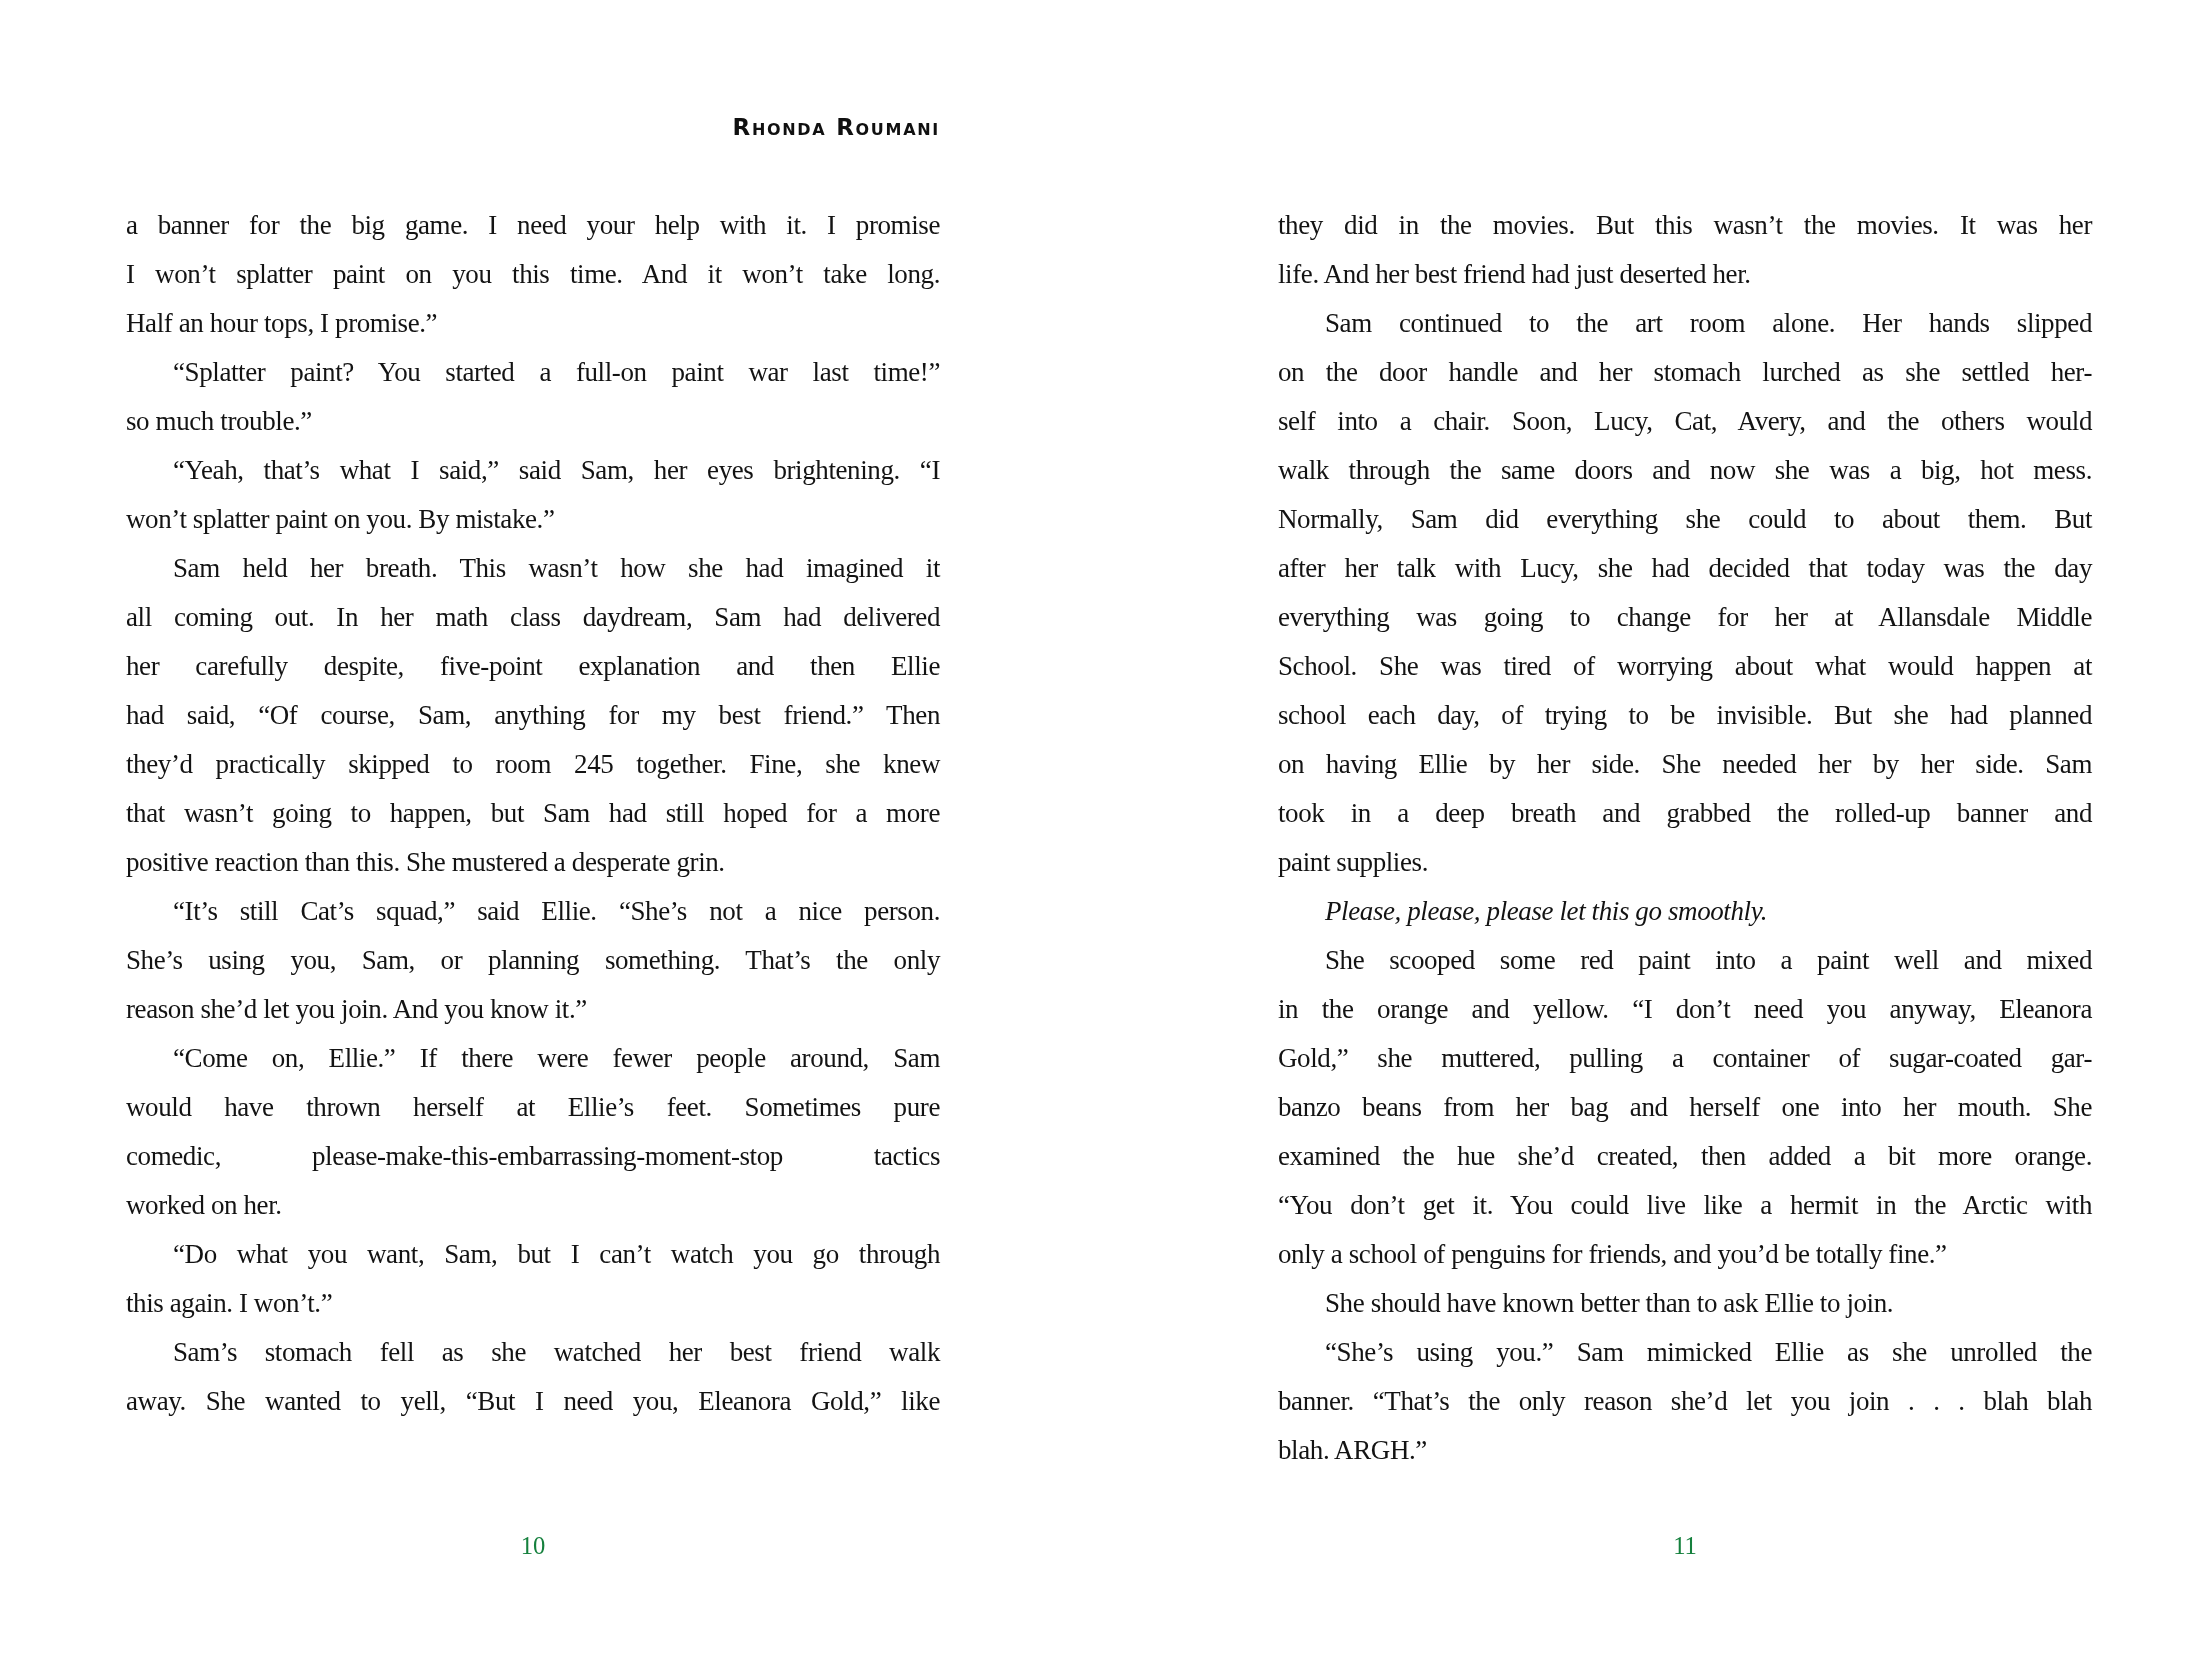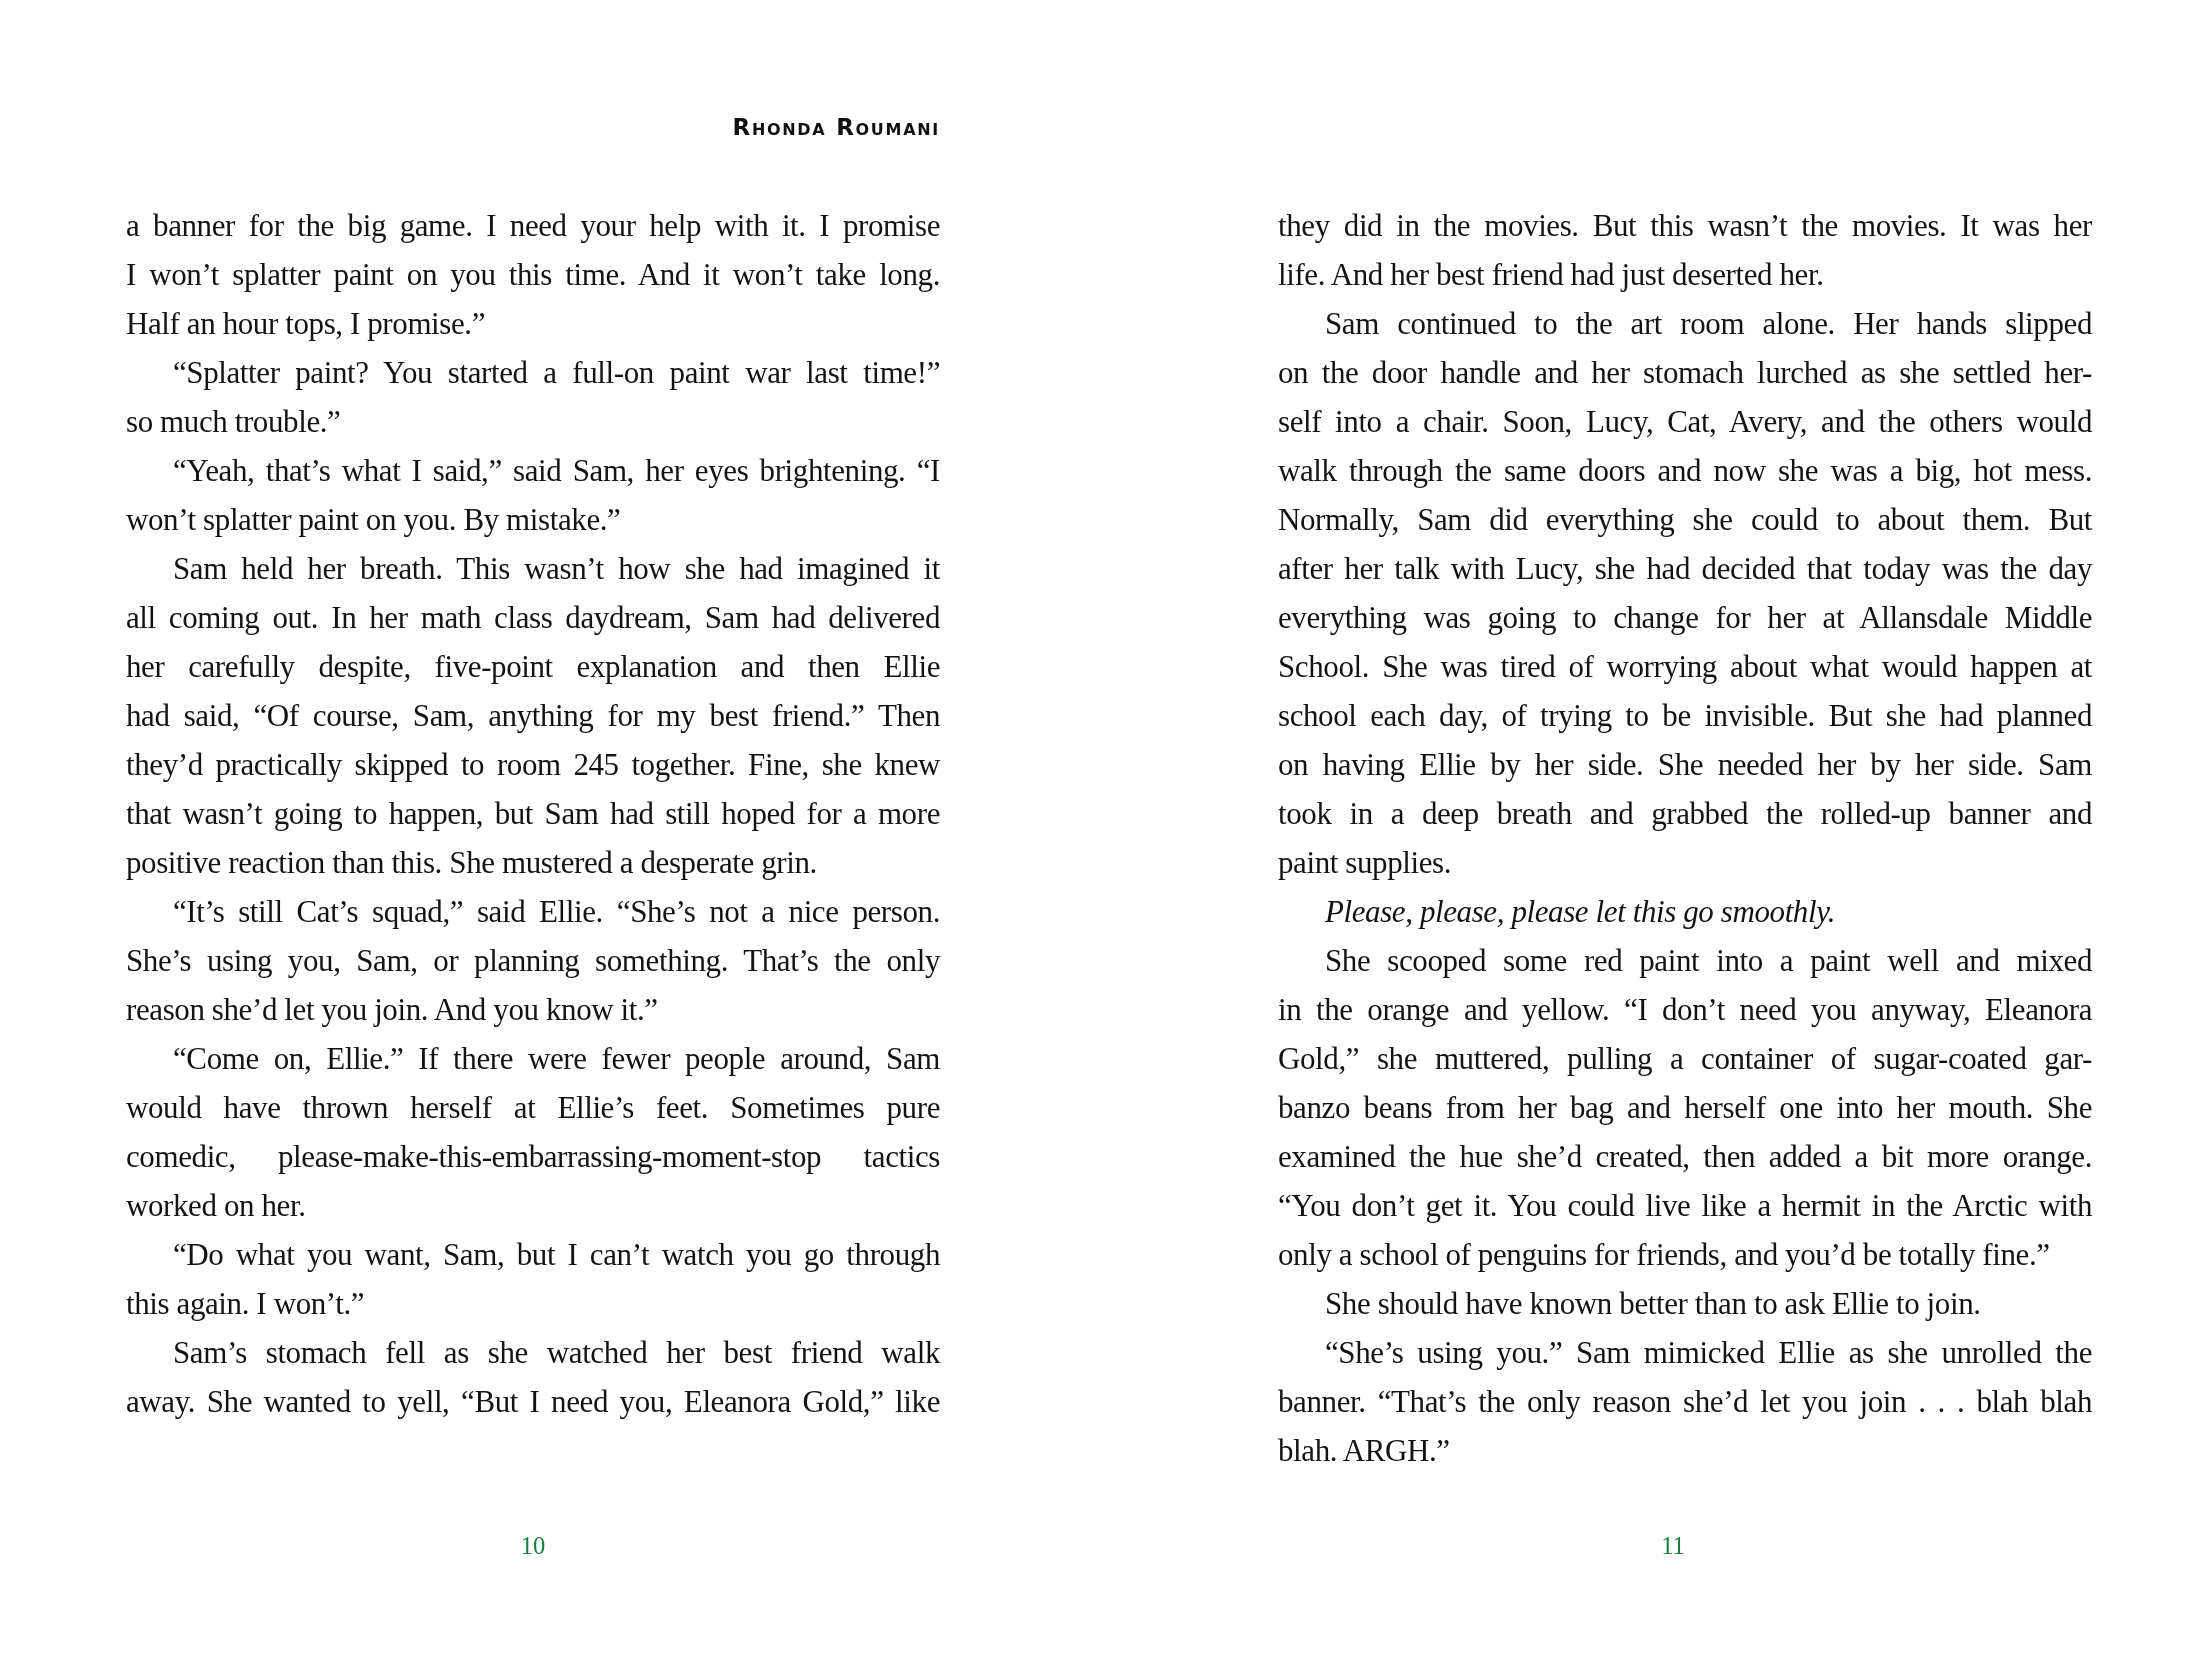--- a/index.html
+++ b/index.html
@@ -37,41 +37,41 @@
     position: absolute;
     top: 201px;
   }
   .page.left  .text-block { left: 126px; width: 814px; }
   .page.right .text-block { left: 175px; width: 814px; }
 
   .line {
     width: 814px;
     height: 49px;
     line-height: 49px;
-    font-size: 31px;
+    font-size: 27px;
     letter-spacing: -0.4px;
     color: #131313;
     text-align: justify;
     text-align-last: justify;
     overflow: visible;
   }
   .line.flush  { text-align-last: left; }
   .line.indent { text-indent: 47px; }
   .line.italic { font-style: italic; }
 
   .folio {
     position: absolute;
     top: 1532px;
     text-align: center;
     font-size: 24.6px;
     letter-spacing: 0;
     color: #15803d;
   }
   .page.left  .folio { left: 126px; width: 814px; }
-  .page.right .folio { left: 163px; width: 814px; }
+  .page.right .folio { left: 175px; width: 814px; }
 </style>
 </head>
 <body>
 
 <div class="spread">
 
   <section class="page left">
     <div class="running-head">Rhonda Roumani</div>
     <div class="text-block">
         <div class="line">a banner for the big game. I need your help with it. I promise</div>

